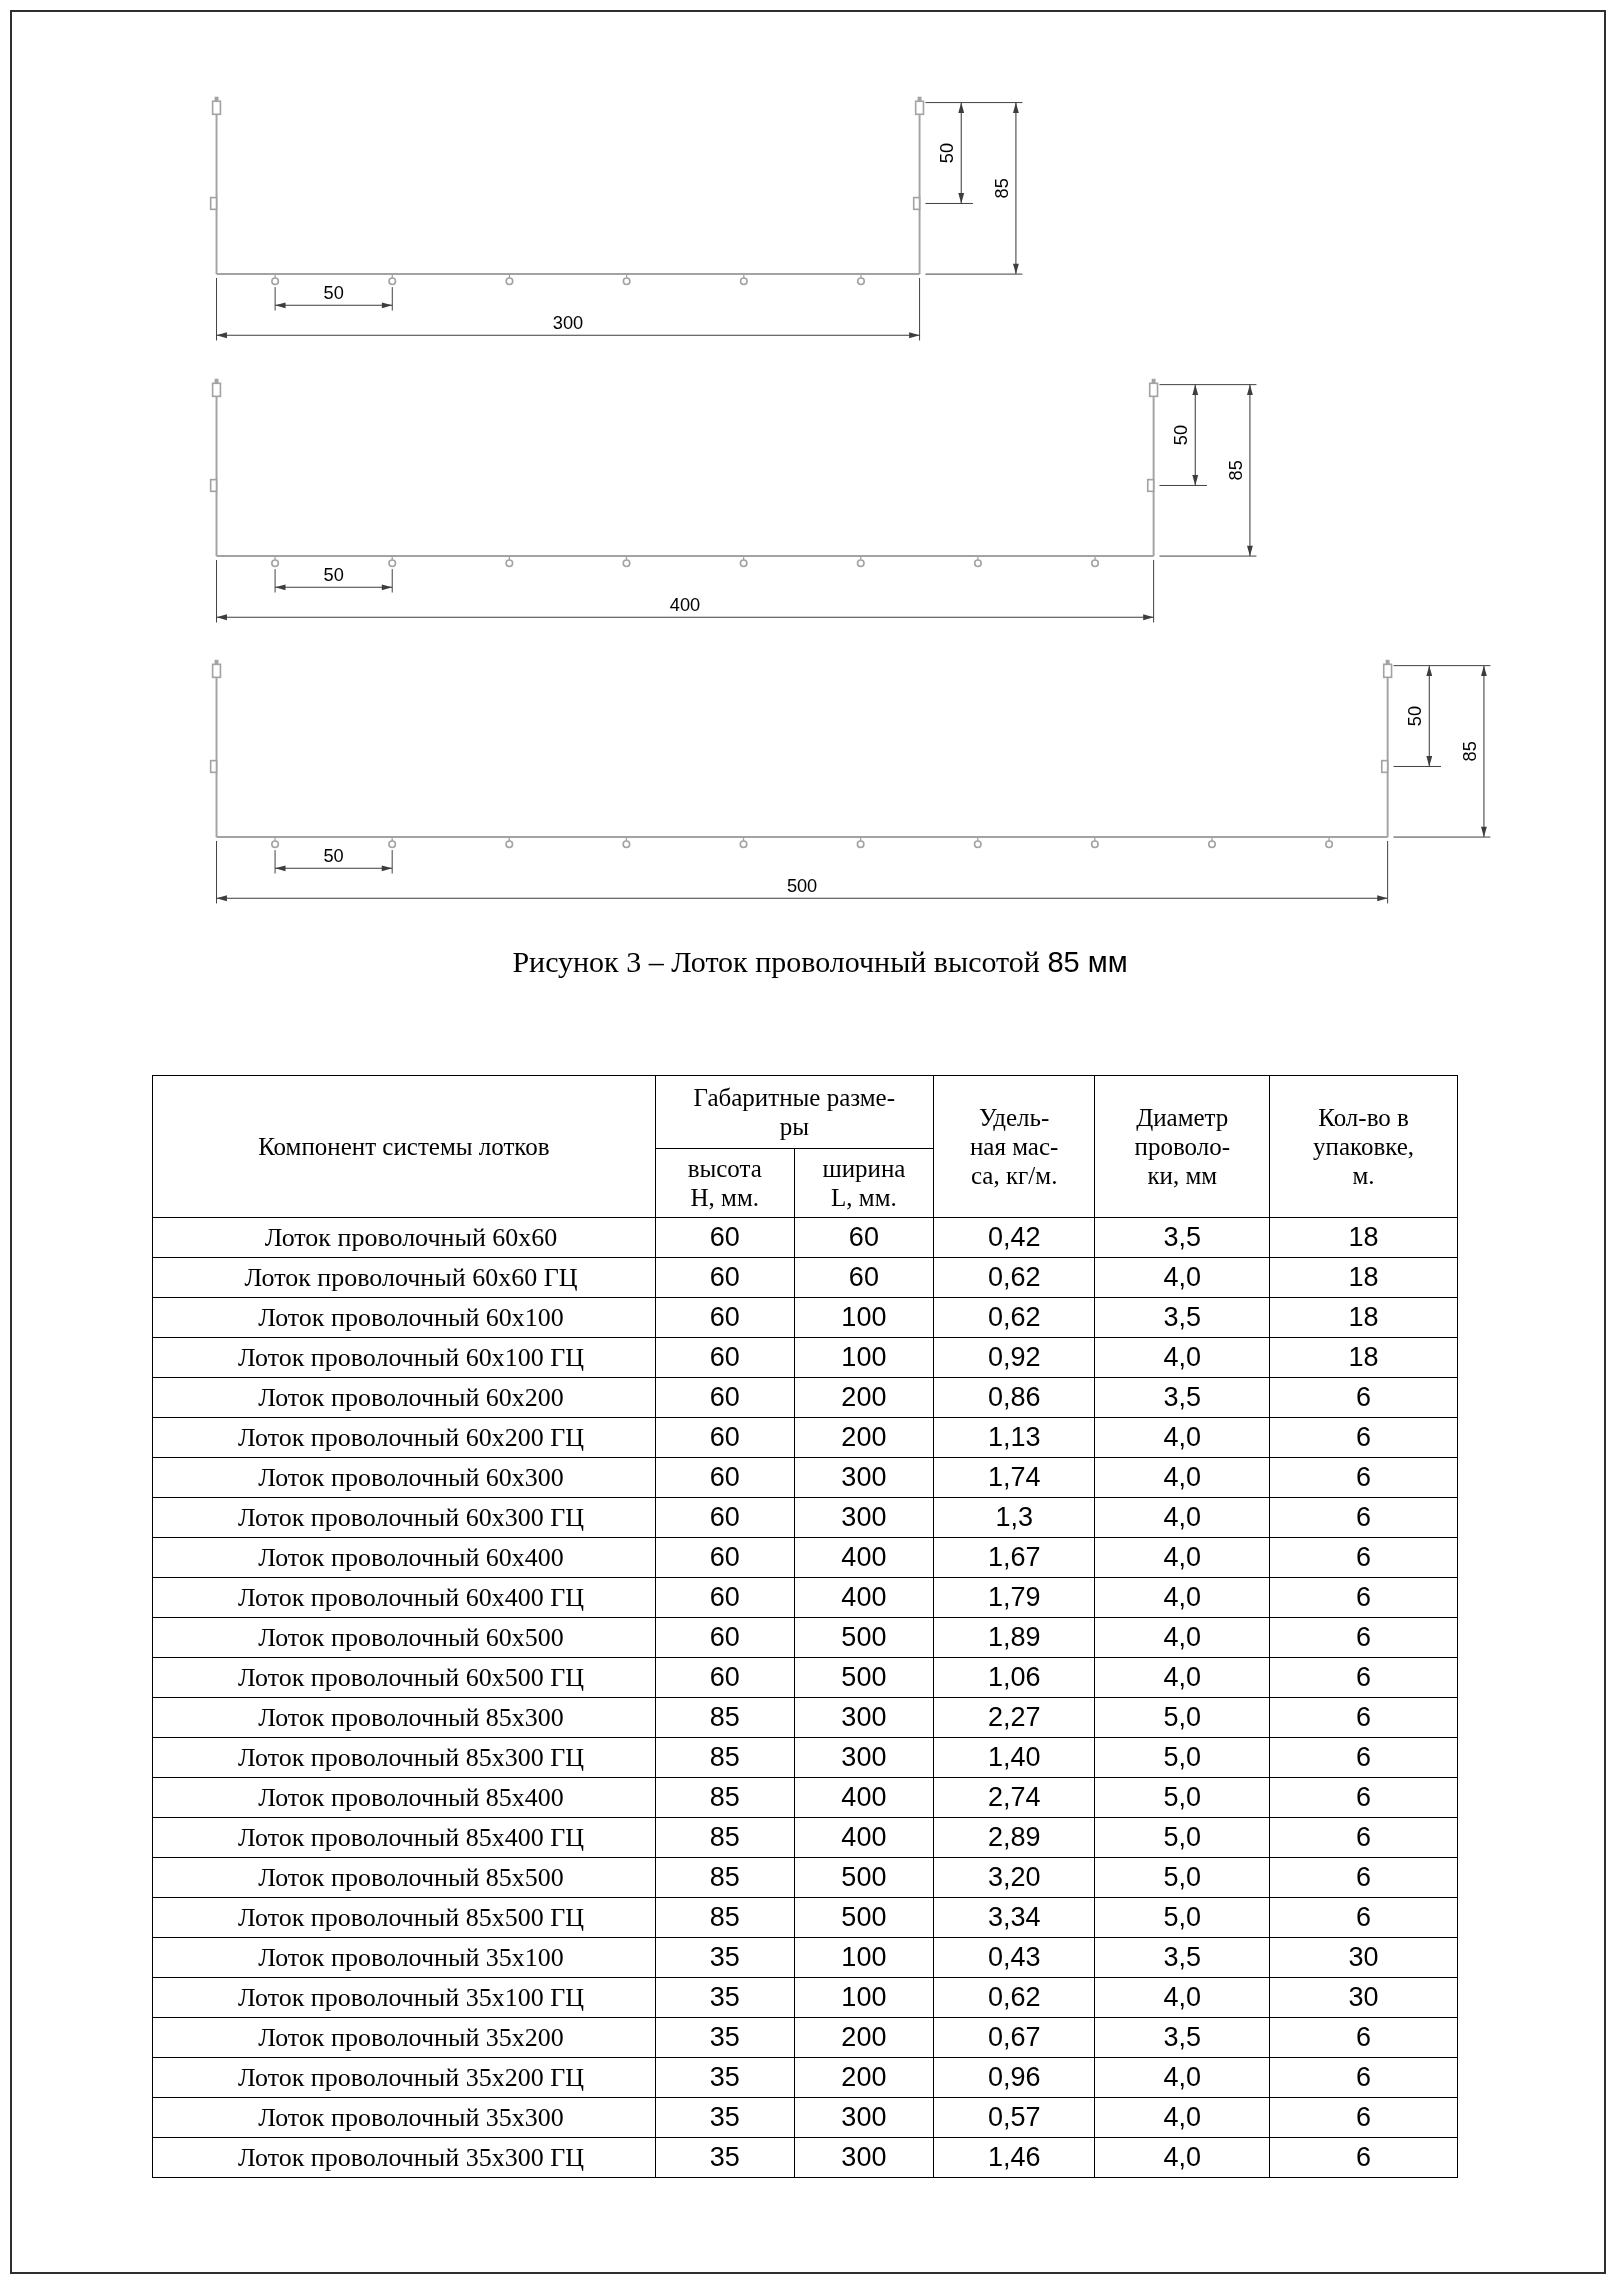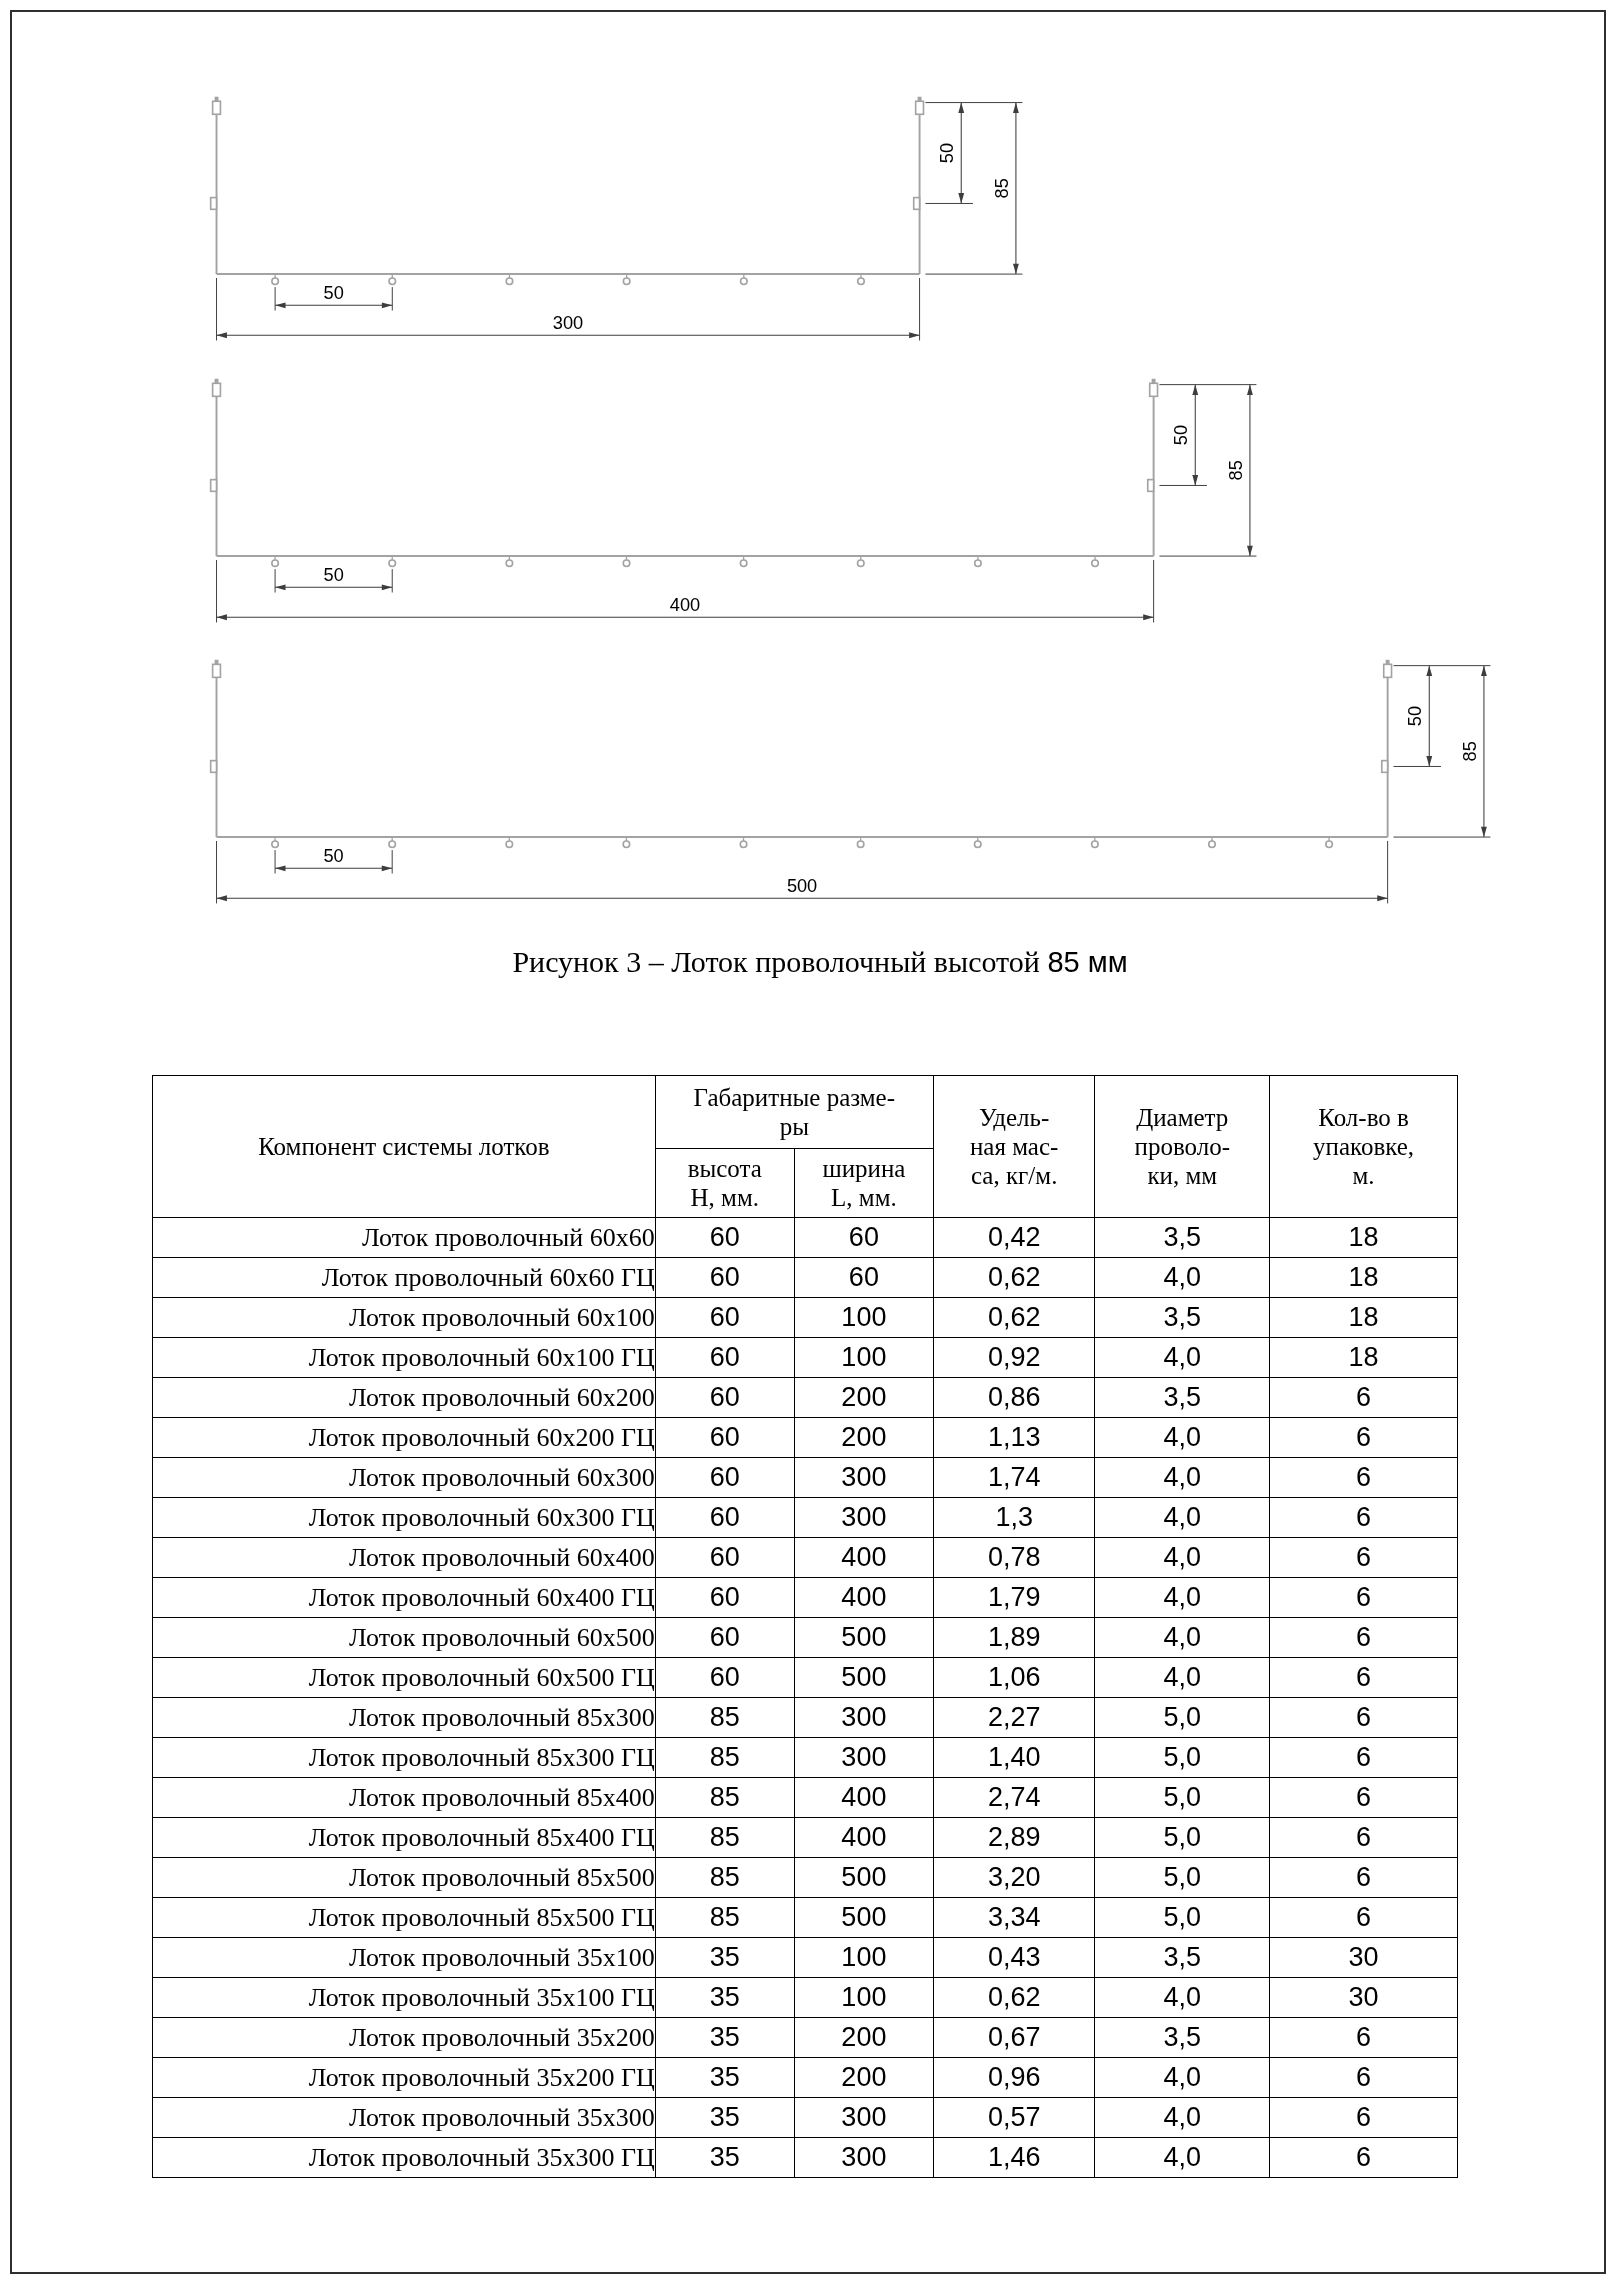--- a/index.html
+++ b/index.html
@@ -24,21 +24,21 @@
   table.products th, table.products td { border:1.3px solid #000; }
 
   table.products th { font-weight:normal; font-size:25px; line-height:1.16;
                       white-space:pre-line; text-align:center; vertical-align:middle;
                       padding:2.6px 3.9px; }
   tr.hrow1 th.th-dims { height:73px; }
   tr.hrow2 th { height:69px; }
 
   table.products td { height:40px; vertical-align:middle; }
   td.c-name { font-family:"Liberation Serif", serif; font-size:26px;
-              text-align:right; padding-left:14.3px; }
+              text-align:center; padding-left:14.3px; }
   td.c-num  { font-family:"Liberation Sans", sans-serif; font-size:27px;
               text-align:center; }
 </style>
 </head>
 <body>
 
 <div class="page-border"></div>
 
 <div class="figure">
   <div class="drawing d1"><svg width="843" height="262" viewBox="0 0 1295 402">
@@ -287,21 +287,21 @@
         <td class="c-num">60</td>
         <td class="c-num">300</td>
         <td class="c-num">1,3</td>
         <td class="c-num">4,0</td>
         <td class="c-num">6</td>
       </tr>
       <tr>
         <td class="c-name">Лоток проволочный 60х400</td>
         <td class="c-num">60</td>
         <td class="c-num">400</td>
-        <td class="c-num">0,78</td>
+        <td class="c-num">1,67</td>
         <td class="c-num">4,0</td>
         <td class="c-num">6</td>
       </tr>
       <tr>
         <td class="c-name">Лоток проволочный 60х400 ГЦ</td>
         <td class="c-num">60</td>
         <td class="c-num">400</td>
         <td class="c-num">1,79</td>
         <td class="c-num">4,0</td>
         <td class="c-num">6</td>

